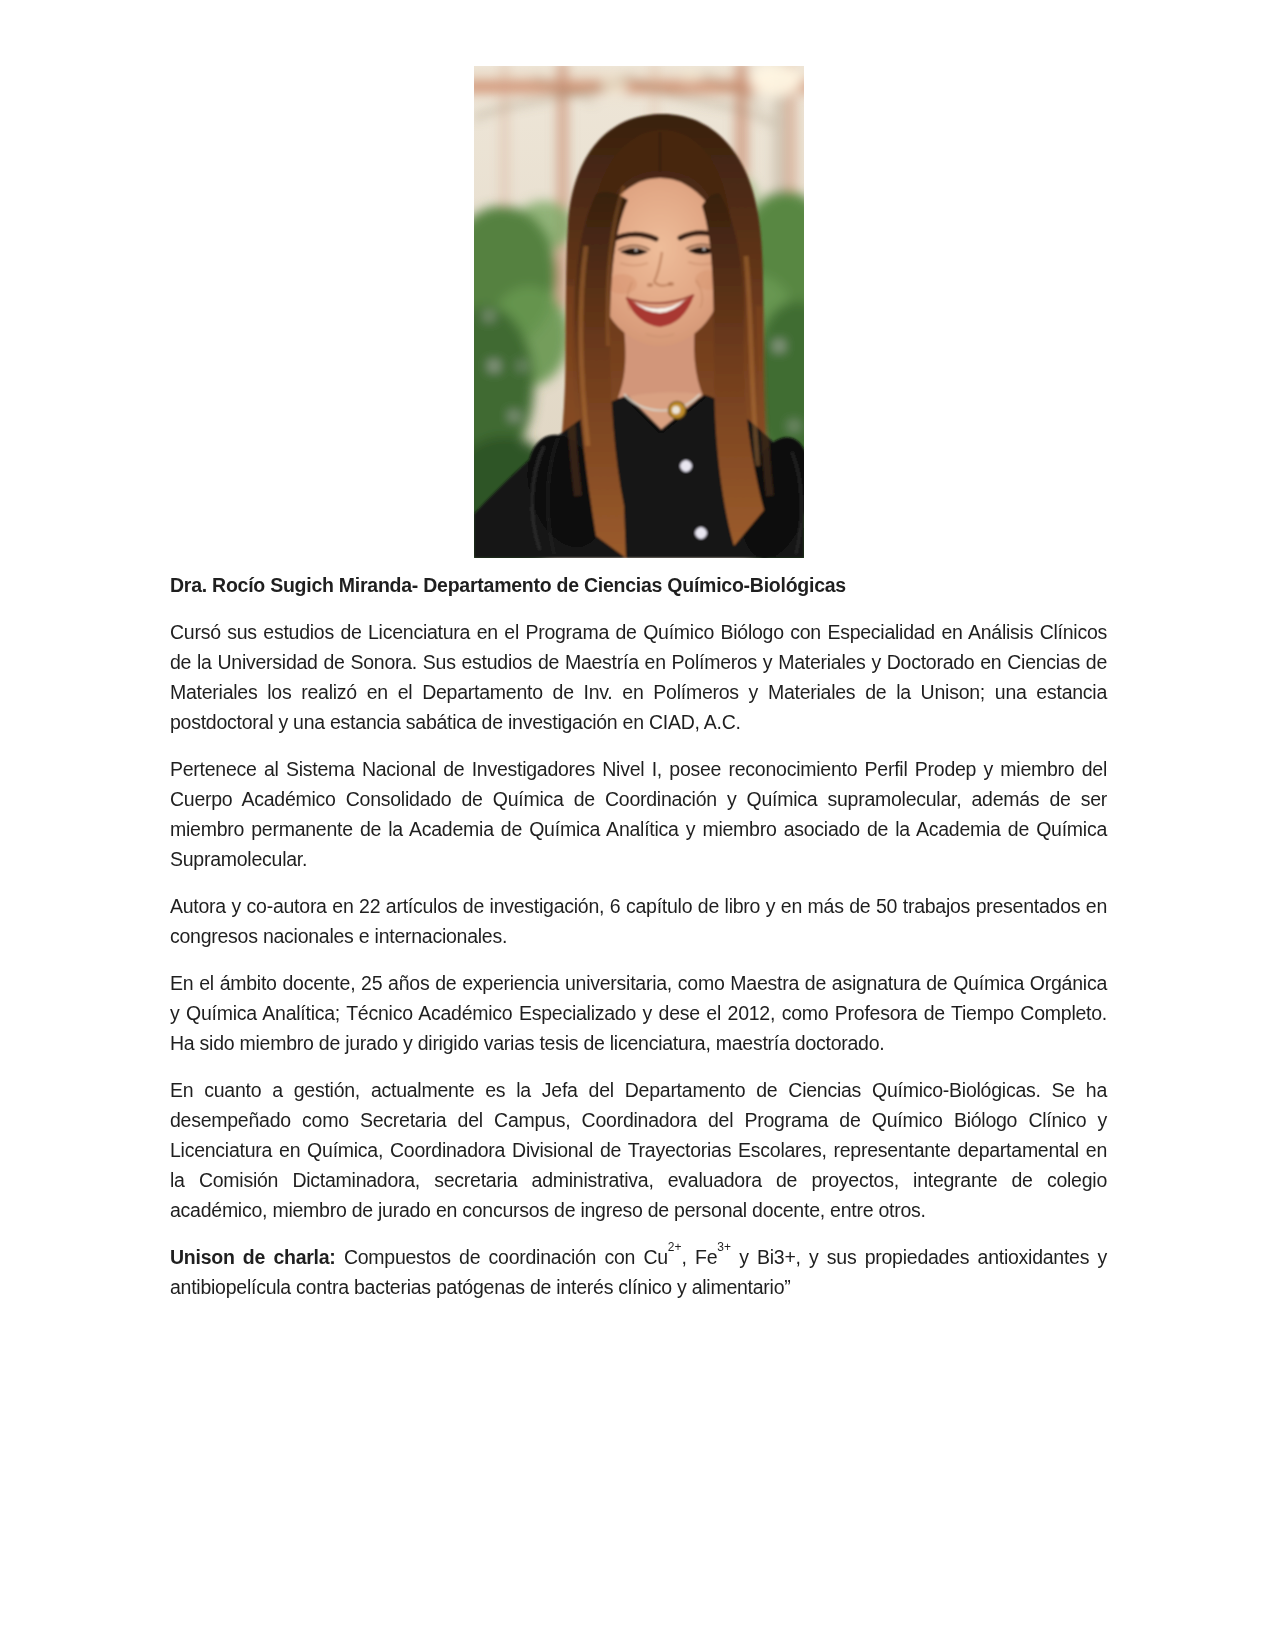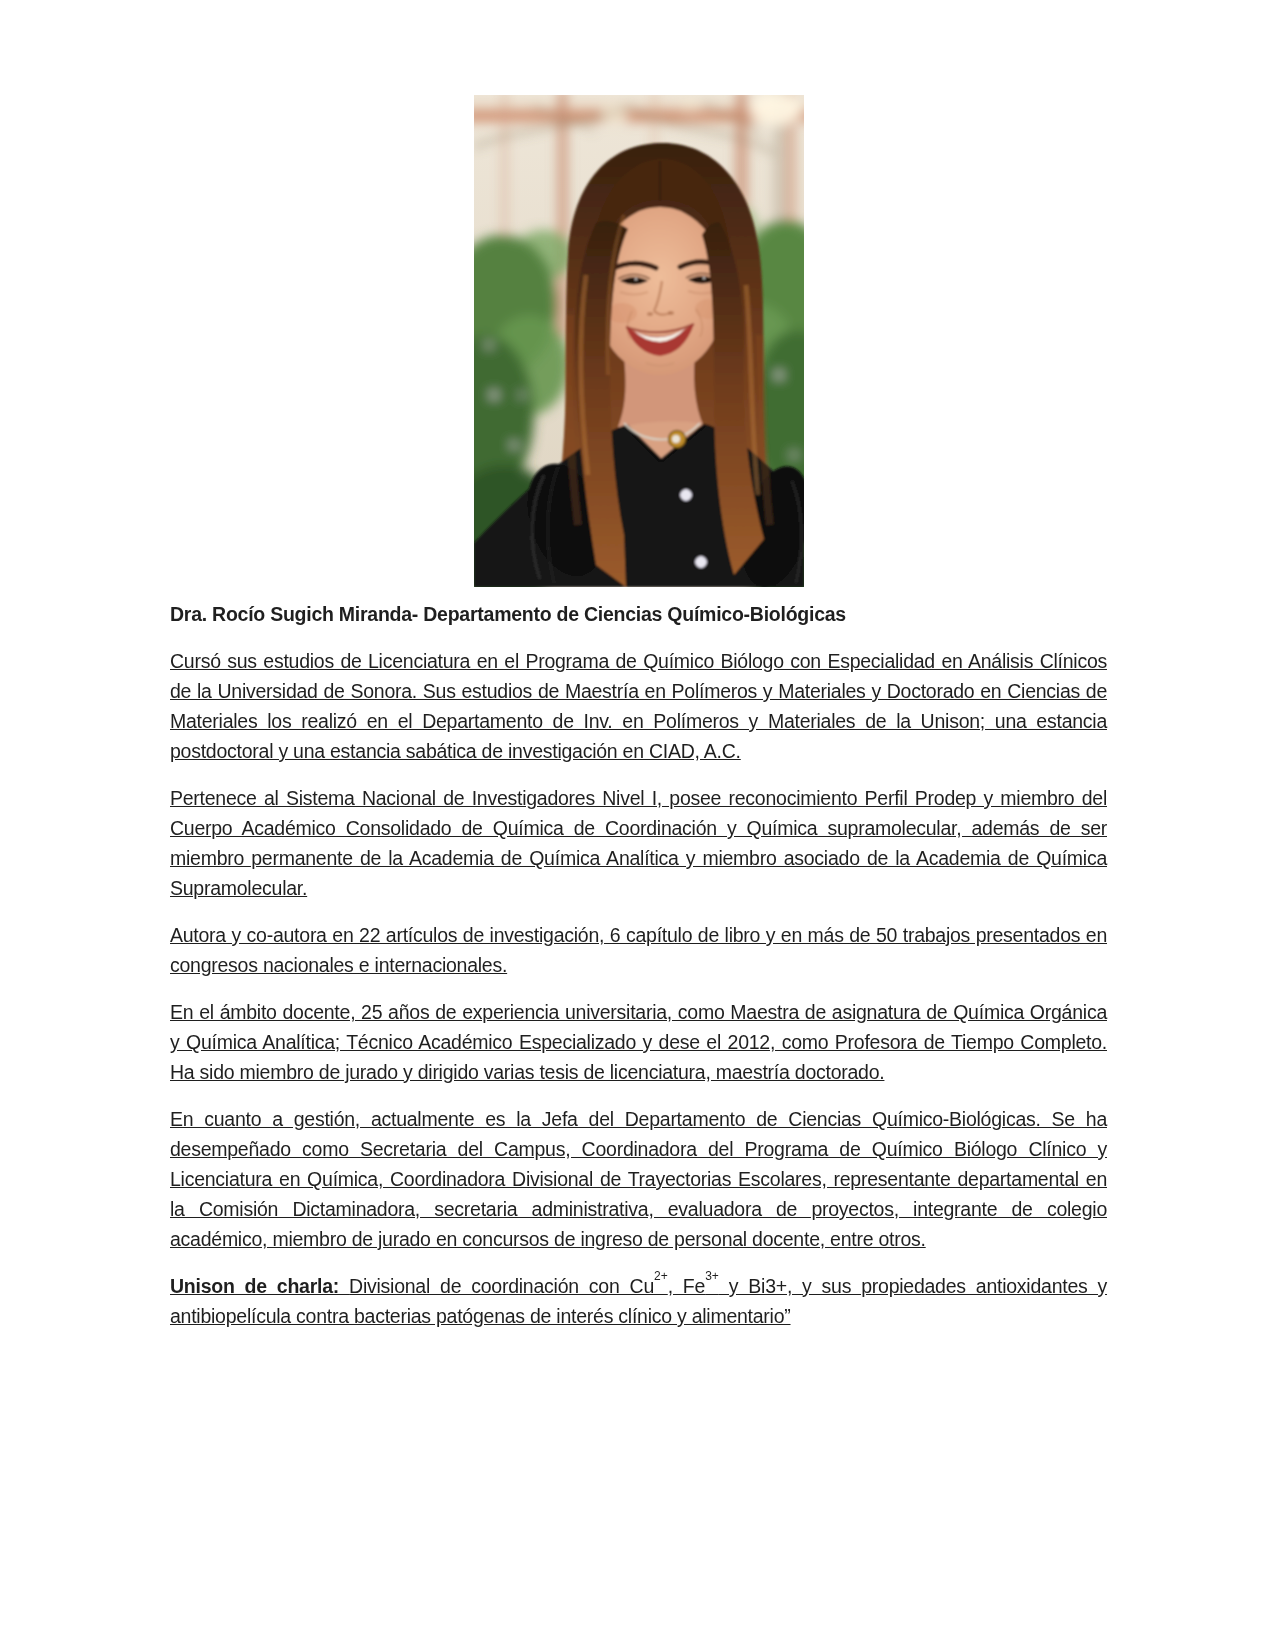--- a/index.html
+++ b/index.html
@@ -2,21 +2,21 @@
 <html><head>
 <meta charset="utf-8">
 <style>
   html,body{margin:0;padding:0;background:#ffffff;}
   .page{
     position:relative;
     width:1275px;
     height:1650px;
     background:#ffffff;
     box-sizing:border-box;
-    padding:95px 168px 0 170px;
+    padding:66px 168px 0 170px;
     font-family:"Liberation Sans",sans-serif;
     color:#1f1f1f;
     overflow:hidden;
   }
   .photo{
     width:330px;
     height:492px;
     margin:0 auto 12px auto;
     padding:0;
     overflow:hidden;
@@ -28,21 +28,20 @@
     font-weight:bold;
     letter-spacing:-0.25px;
     margin:0 0 17px 0;
   }
   .body-par{
     font-size:19.5px;
     line-height:30px;
     letter-spacing:-0.25px;
     margin:0 0 17px 0;
     text-align:justify;
-    text-decoration:underline;
   }
   .body-par strong{font-weight:bold;}
   sup.ion{
     font-size:12px;
     line-height:0;
     letter-spacing:0;
     position:relative;
     top:-6px;
   }
 </style>
@@ -172,16 +171,16 @@
 
   <p class="body-par">Pertenece al Sistema Nacional de Investigadores Nivel I, posee reconocimiento Perfil Prodep y miembro del Cuerpo Académico Consolidado de Química de Coordinación y Química supramolecular, además de ser miembro permanente de la Academia de Química Analítica y miembro asociado de la Academia de Química Supramolecular.</p>
 
   <p class="body-par">Autora y co-autora en 22 artículos de investigación, 6 capítulo de libro y en más de 50 trabajos presentados en congresos nacionales e internacionales.</p>
 
   <p class="body-par">En el ámbito docente, 25 años de experiencia universitaria, como Maestra de asignatura de Química Orgánica y Química Analítica; Técnico Académico Especializado y dese el 2012, como Profesora de Tiempo Completo. Ha sido miembro de jurado y dirigido varias tesis de licenciatura, maestría doctorado.</p>
 
   <p class="body-par">En cuanto a gestión, actualmente es la Jefa del Departamento de Ciencias Químico-Biológicas. Se ha desempeñado como Secretaria del Campus, Coordinadora del Programa de Químico Biólogo Clínico y Licenciatura en Química, Coordinadora Divisional de Trayectorias Escolares, representante departamental en la Comisión Dictaminadora, secretaria administrativa, evaluadora de proyectos, integrante de colegio académico, miembro de jurado en concursos de ingreso de personal docente, entre otros.</p>
 
   <p class="body-par">
-    <strong>Unison de charla: </strong><span>Divisional de coordinación con Cu</span><sup class="ion">2+</sup><span>, Fe</span><sup class="ion">3+</sup><span> y Bi3+, y sus propiedades antioxidantes y antibiopelícula contra bacterias patógenas de interés clínico y alimentario”</span>
+    <strong>Unison de charla: </strong><span>Compuestos de coordinación con Cu</span><sup class="ion">2+</sup><span>, Fe</span><sup class="ion">3+</sup><span> y Bi3+, y sus propiedades antioxidantes y antibiopelícula contra bacterias patógenas de interés clínico y alimentario”</span>
   </p>
 
 </div>
 
 </body></html>

